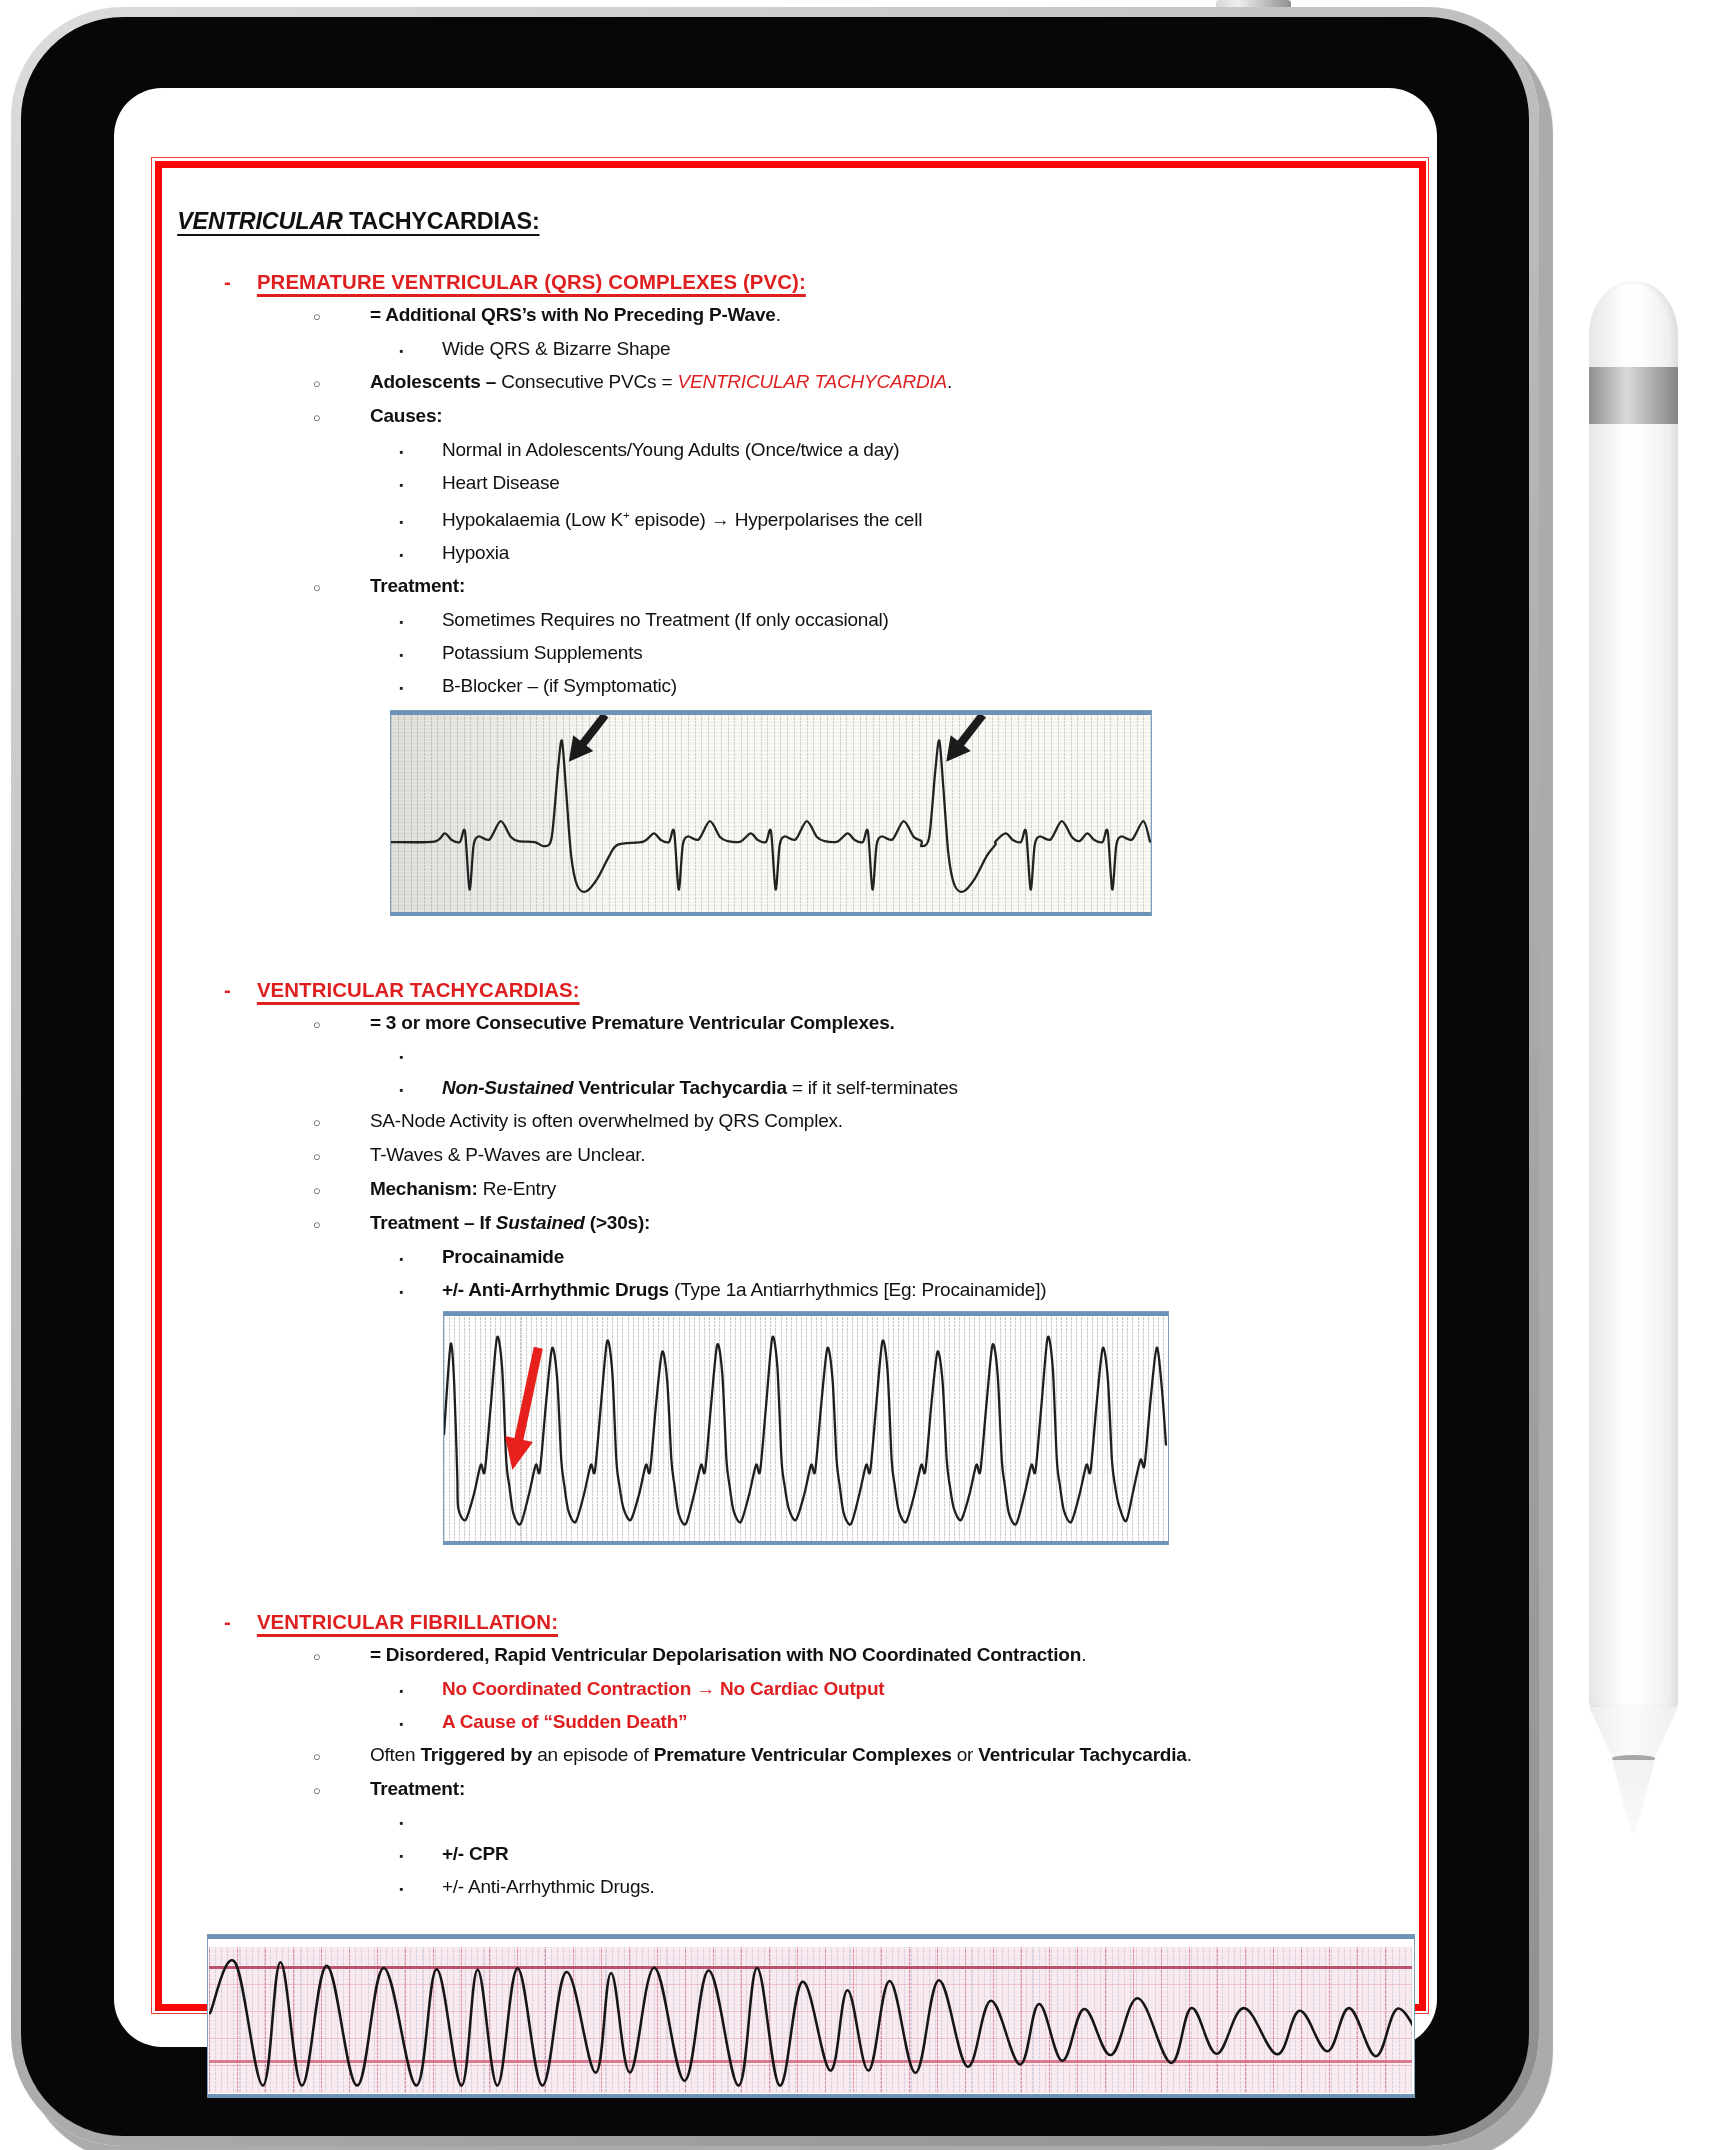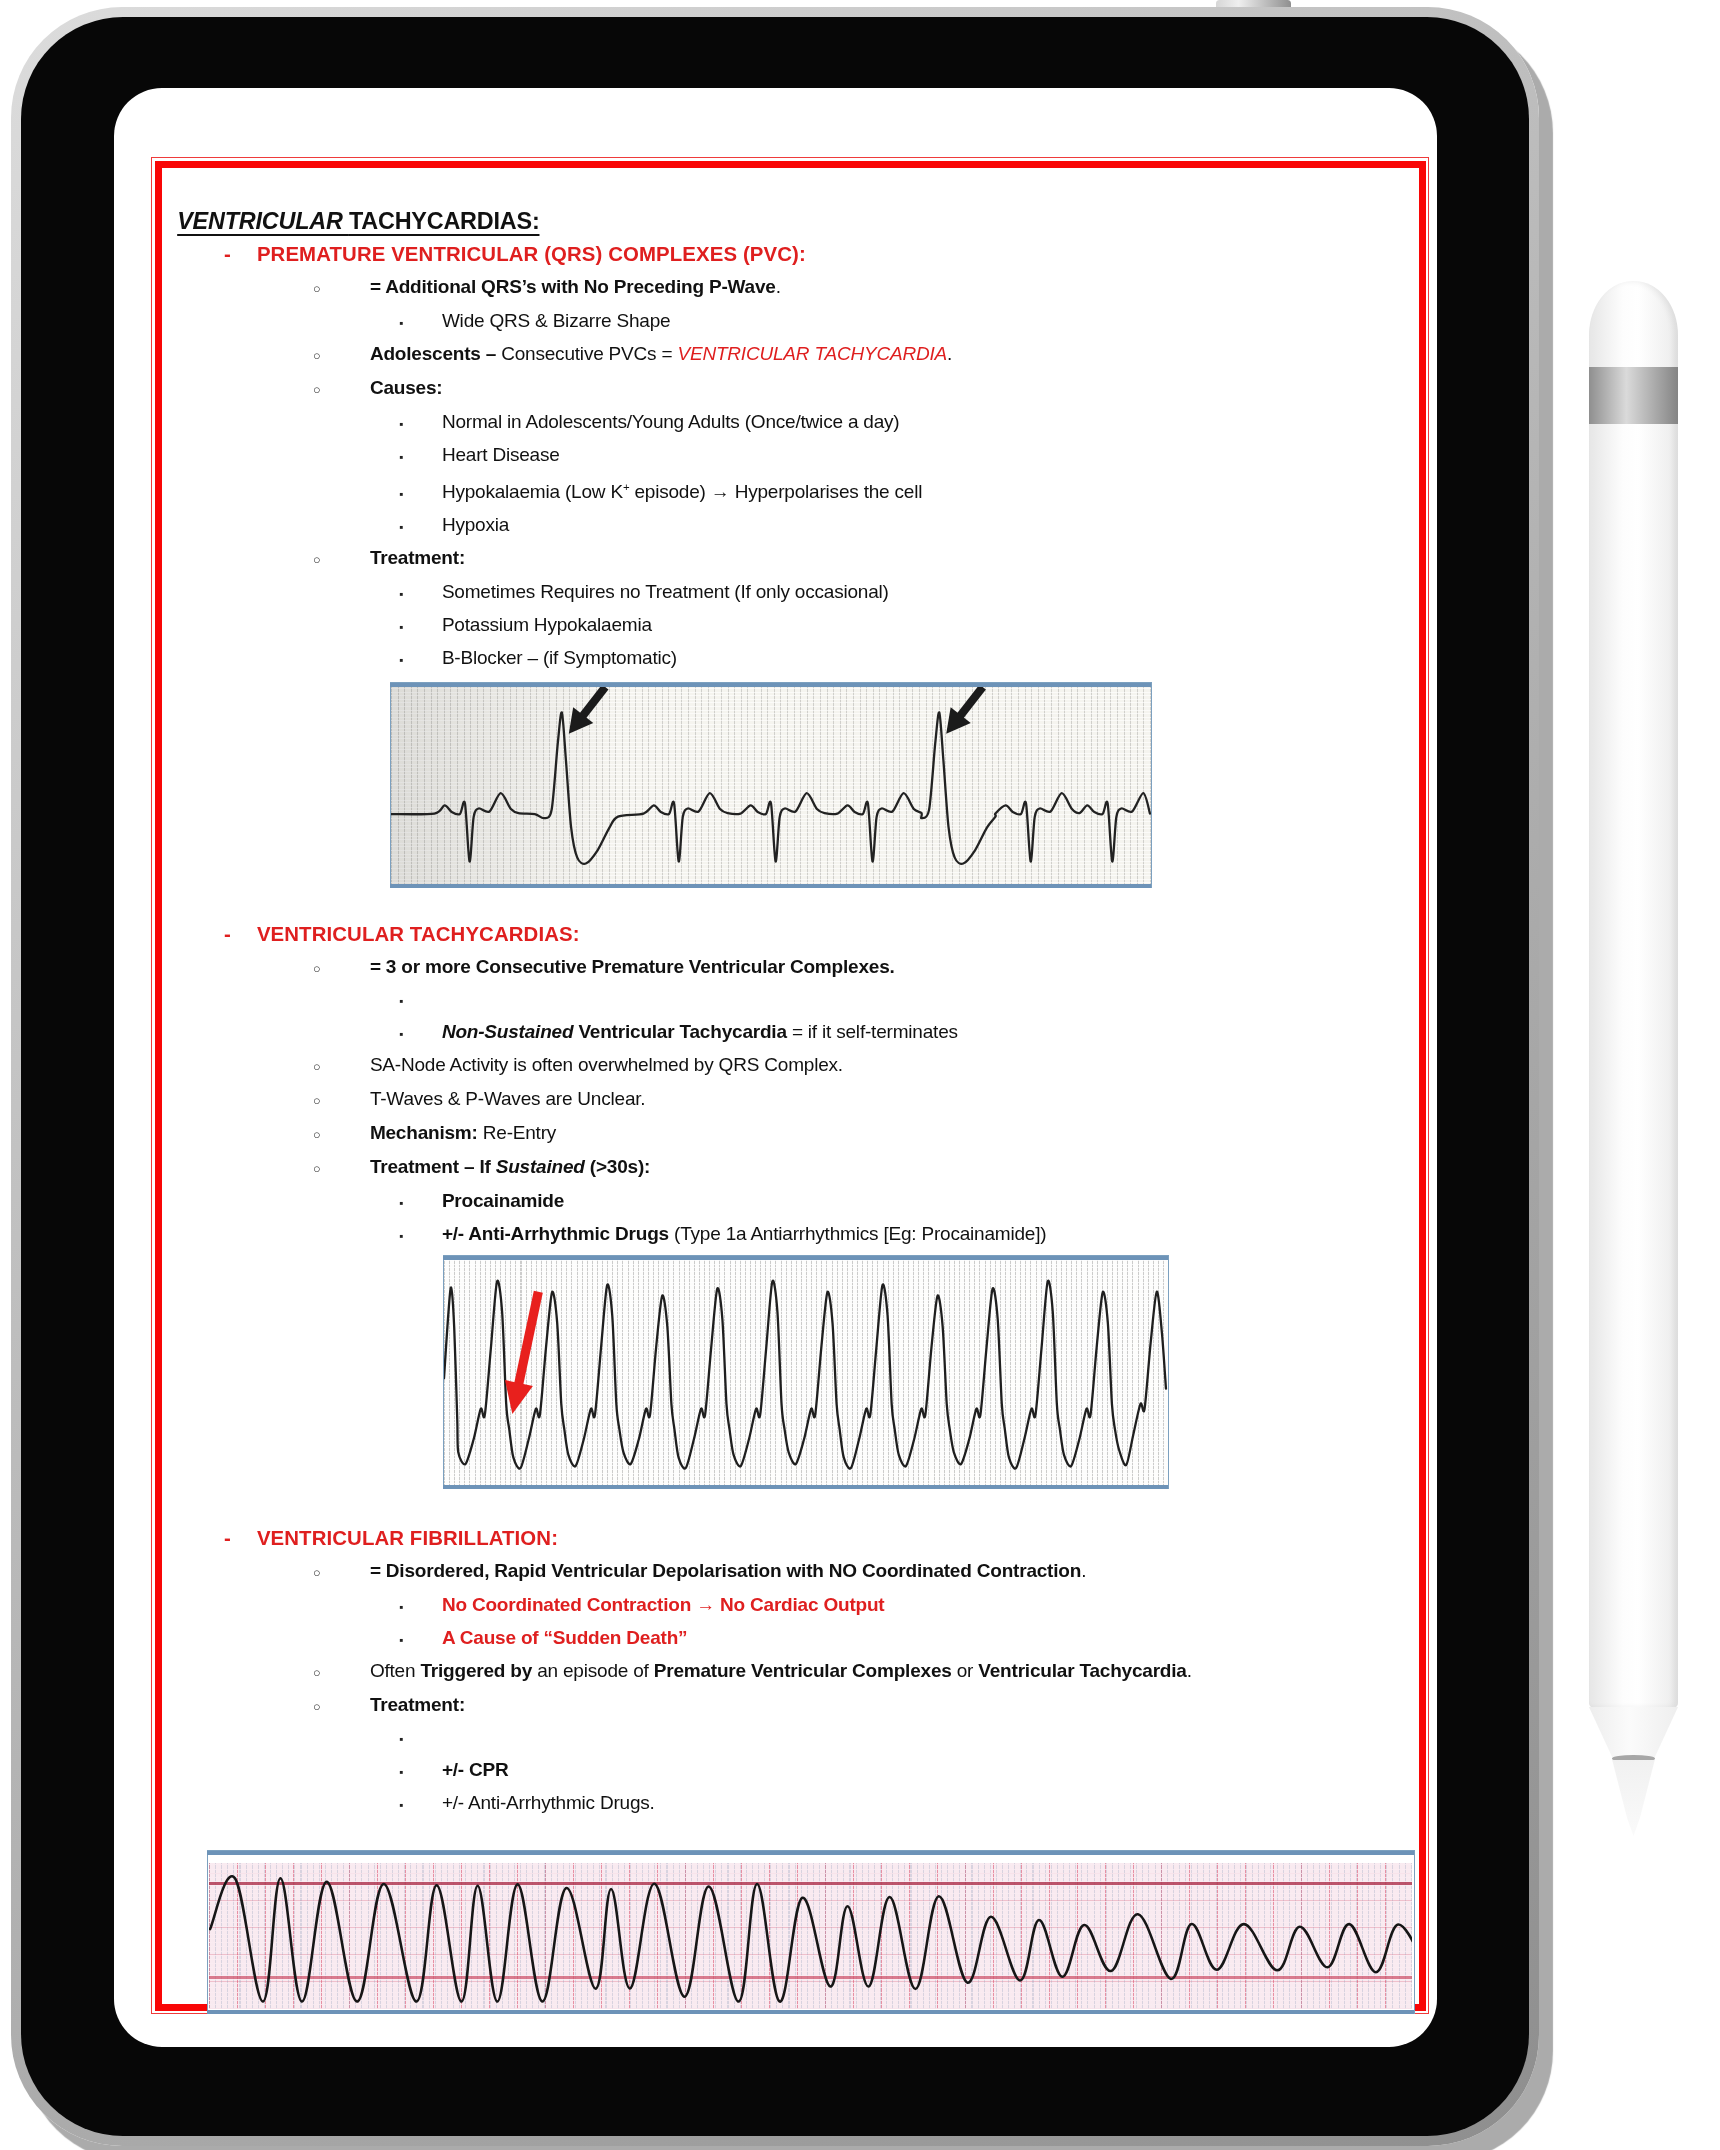--- a/index.html
+++ b/index.html
@@ -29,21 +29,21 @@
   .screen{position:absolute;left:93px;top:71px;right:92px;bottom:89px;border-radius:48px;background:#fff;}
   
   .page{position:absolute;left:37px;top:69px;width:1276px;height:1855px;border:1.5px solid #ef3b3b;}
   .page-in{position:absolute;inset:2.5px;border:7.1px solid var(--border-red);}
   .doc{position:absolute;inset:0;padding:0 19px 0 1px;font-size:19px;letter-spacing:-0.2px;}
   
   .t-line{margin-top:37px;margin-left:14.3px;font-size:23.4px;font-weight:bold;line-height:33px;white-space:nowrap;}
   .t-line .ru{text-decoration:underline;text-decoration-thickness:2px;text-underline-offset:4.6px;}
   .h-line{display:flex;align-items:baseline;line-height:33px;font-size:20.4px;font-weight:bold;white-space:nowrap;}
   .h-line .bullet{flex:none;padding-left:61px;width:33px;color:var(--red);}
-  .h-line .htxt{color:var(--red);text-decoration-thickness:2.5px;text-underline-offset:5.1px;letter-spacing:0.1px;}
+  .h-line .htxt{color:var(--red);text-decoration:underline;text-decoration-thickness:2.5px;text-underline-offset:5.1px;letter-spacing:0.1px;margin-top:28px;}
   .item{display:flex;align-items:baseline;line-height:31px;white-space:nowrap;}
   .item.l2{padding-left:150px;}
   .item.l2 .bullet{flex:none;width:57px;font-size:12.7px;color:#222;}
   .item.l3{padding-left:236px;}
   .item.l3 .bullet{flex:none;width:43px;font-size:11.7px;color:#222;}
   .bullet.red{color:var(--red);}
   .rb{font-weight:bold;}
   .ri{font-style:italic;}
   .rr{color:var(--red);}
   sup{font-size:60%;}
@@ -153,21 +153,21 @@
                 <div class="item l2">
                   <div class="bullet">○</div>
                   <div class="txt"><span class="rb ">Treatment:</span></div>
                 </div>
                 <div class="item l3">
                   <div class="bullet">▪</div>
                   <div class="txt"><span class="">Sometimes Requires no Treatment (If only occasional)</span></div>
                 </div>
                 <div class="item l3">
                   <div class="bullet">▪</div>
-                  <div class="txt"><span class="">Potassium Hypokalaemia</span></div>
+                  <div class="txt"><span class="">Potassium Supplements</span></div>
                 </div>
                 <div class="item l3">
                   <div class="bullet">▪</div>
                   <div class="txt"><span class="">B-Blocker – (if Symptomatic)</span></div>
                 </div>
                 <div class="fig" id="fig-pvc">
                   <div class="acc t"></div>
                   <div class="acc b"></div>
                   <svg viewBox="0 0 1490 400" preserveAspectRatio="none">
                     <path d="M 0 257 C 12.142857142857142 256.85714285714283,70 258.42857142857144,85 256 C 100 253.57142857142858,100.14285714285714 240.42857142857142,105 240 C 109.85714285714286 239.57142857142858,114.71428571428571 250.57142857142858,119 253 C 123.28571428571429 255.42857142857142,131.28571428571428 259.42857142857144,135 257 C 138.71428571428572 254.57142857142858,142.28571428571428 222.71428571428572,145 236 C 147.71428571428572 249.28571428571428,151.57142857142858 346.14285714285717,154 350 C 156.42857142857142 353.85714285714283,159.42857142857142 277.85714285714283,162 263 C 164.57142857142858 248.14285714285714,167.57142857142858 247.57142857142858,172 246 C 176.42857142857142 244.42857142857142,186.85714285714286 256.2857142857143,193 252 C 199.14285714285714 247.71428571428572,209 216.71428571428572,215 216 C 221 215.28571428571428,230 241.42857142857142,235 247 C 240 252.57142857142858,243.28571428571428 253.57142857142858,250 255 C 256.7142857142857 256.42857142857144,274.85714285714283 255.57142857142858,282 257 C 289.14285714285717 258.42857142857144,295.2857142857143 266.2857142857143,300 265 C 304.7142857142857 263.7142857142857,311.14285714285717 269,315 248 C 318.85714285714283 227,324.14285714285717 145.14285714285714,327 118 C 329.85714285714283 90.85714285714286,332.7142857142857 53.142857142857146,335 58 C 337.2857142857143 62.857142857142854,340.42857142857144 120,343 152 C 345.57142857142856 184,349.85714285714283 254.85714285714286,353 282 C 356.14285714285717 309.14285714285717,360.85714285714283 331.7142857142857,365 342 C 369.14285714285717 352.2857142857143,376.2857142857143 356,382 354 C 387.7142857142857 352,398.42857142857144 338,405 328 C 411.57142857142856 318,422.2857142857143 293.42857142857144,428 284 C 433.7142857142857 274.57142857142856,435.42857142857144 266,445 262 C 454.57142857142856 258,485 259.14285714285717,495 256 C 505 252.85714285714286,510.14285714285717 240.42857142857142,515 240 C 519.8571428571429 239.57142857142858,524.7142857142857 250.57142857142858,529 253 C 533.2857142857143 255.42857142857142,541.2857142857143 259.42857142857144,545 257 C 548.7142857142857 254.57142857142858,552.2857142857143 222.71428571428572,555 236 C 557.7142857142857 249.28571428571428,561.5714285714286 346.14285714285717,564 350 C 566.4285714285714 353.85714285714283,569.4285714285714 277.85714285714283,572 263 C 574.5714285714286 248.14285714285714,577.5714285714286 247.57142857142858,582 246 C 586.4285714285714 244.42857142857142,596.8571428571429 256.2857142857143,603 252 C 609.1428571428571 247.71428571428572,619 216.71428571428572,625 216 C 631 215.28571428571428,640 241.42857142857142,645 247 C 650 252.57142857142858,654.2857142857143 253.71428571428572,660 255 C 665.7142857142857 256.2857142857143,678.5714285714286 258.14285714285717,685 256 C 691.4285714285714 253.85714285714286,700.1428571428571 240.42857142857142,705 240 C 709.8571428571429 239.57142857142858,714.7142857142857 250.57142857142858,719 253 C 723.2857142857143 255.42857142857142,731.2857142857143 259.42857142857144,735 257 C 738.7142857142857 254.57142857142858,742.2857142857143 222.71428571428572,745 236 C 747.7142857142857 249.28571428571428,751.5714285714286 346.14285714285717,754 350 C 756.4285714285714 353.85714285714283,759.4285714285714 277.85714285714283,762 263 C 764.5714285714286 248.14285714285714,767.5714285714286 247.57142857142858,772 246 C 776.4285714285714 244.42857142857142,786.8571428571429 256.2857142857143,793 252 C 799.1428571428571 247.71428571428572,809 216.71428571428572,815 216 C 821 215.28571428571428,830 241.42857142857142,835 247 C 840 252.57142857142858,844.2857142857143 253.71428571428572,850 255 C 855.7142857142857 256.2857142857143,868.5714285714286 258.14285714285717,875 256 C 881.4285714285714 253.85714285714286,890.1428571428571 240.42857142857142,895 240 C 899.8571428571429 239.57142857142858,904.7142857142857 250.57142857142858,909 253 C 913.2857142857143 255.42857142857142,921.2857142857143 259.42857142857144,925 257 C 928.7142857142857 254.57142857142858,932.2857142857143 222.71428571428572,935 236 C 937.7142857142857 249.28571428571428,941.5714285714286 346.14285714285717,944 350 C 946.4285714285714 353.85714285714283,949.4285714285714 277.85714285714283,952 263 C 954.5714285714286 248.14285714285714,957.5714285714286 247.57142857142858,962 246 C 966.4285714285714 244.42857142857142,976.8571428571429 256.2857142857143,983 252 C 989.1428571428571 247.71428571428572,999 216.71428571428572,1005 216 C 1011 215.28571428571428,1020 241.42857142857142,1025 247 C 1030 252.57142857142858,1037.857142857143 252.42857142857142,1040 255 C 1042.142857142857 257.57142857142856,1037.857142857143 266,1040 265 C 1042.142857142857 264,1051.142857142857 269,1055 248 C 1058.857142857143 227,1064.142857142857 145.14285714285714,1067 118 C 1069.857142857143 90.85714285714286,1072.7142857142858 53.142857142857146,1075 58 C 1077.2857142857142 62.857142857142854,1080.4285714285713 120,1083 152 C 1085.5714285714287 184,1089.857142857143 254.85714285714286,1093 282 C 1096.142857142857 309.14285714285717,1100.857142857143 331.7142857142857,1105 342 C 1109.142857142857 352.2857142857143,1116.2857142857142 356,1122 354 C 1127.7142857142858 352,1138.4285714285713 338,1145 328 C 1151.5714285714287 318,1162.2857142857142 293.42857142857144,1168 284 C 1173.7142857142858 274.57142857142856,1182.5714285714287 266,1185 262 C 1187.4285714285713 258,1182.142857142857 259.14285714285717,1185 256 C 1187.857142857143 252.85714285714286,1200.142857142857 240.42857142857142,1205 240 C 1209.857142857143 239.57142857142858,1214.7142857142858 250.57142857142858,1219 253 C 1223.2857142857142 255.42857142857142,1231.2857142857142 259.42857142857144,1235 257 C 1238.7142857142858 254.57142857142858,1242.2857142857142 222.71428571428572,1245 236 C 1247.7142857142858 249.28571428571428,1251.5714285714287 346.14285714285717,1254 350 C 1256.4285714285713 353.85714285714283,1259.4285714285713 277.85714285714283,1262 263 C 1264.5714285714287 248.14285714285714,1267.5714285714287 247.57142857142858,1272 246 C 1276.4285714285713 244.42857142857142,1286.857142857143 256.2857142857143,1293 252 C 1299.142857142857 247.71428571428572,1309 216.71428571428572,1315 216 C 1321 215.28571428571428,1330 241.42857142857142,1335 247 C 1340 252.57142857142858,1345.7142857142858 256,1350 255 C 1354.2857142857142 254,1360.857142857143 240.28571428571428,1365 240 C 1369.142857142857 239.71428571428572,1374.7142857142858 250.57142857142858,1379 253 C 1383.2857142857142 255.42857142857142,1391.2857142857142 259.42857142857144,1395 257 C 1398.7142857142858 254.57142857142858,1402.2857142857142 222.71428571428572,1405 236 C 1407.7142857142858 249.28571428571428,1411.5714285714287 346.14285714285717,1414 350 C 1416.4285714285713 353.85714285714283,1419.4285714285713 277.85714285714283,1422 263 C 1424.5714285714287 248.14285714285714,1427.5714285714287 247.57142857142858,1432 246 C 1436.4285714285713 244.42857142857142,1446.857142857143 256.2857142857143,1453 252 C 1459.142857142857 247.71428571428572,1470 215.42857142857142,1475 216 C 1480 216.57142857142858,1486.142857142857 250.28571428571428,1488 256" fill="none" stroke="#222" stroke-width="4.5" stroke-linejoin="round" stroke-linecap="round"></path>

